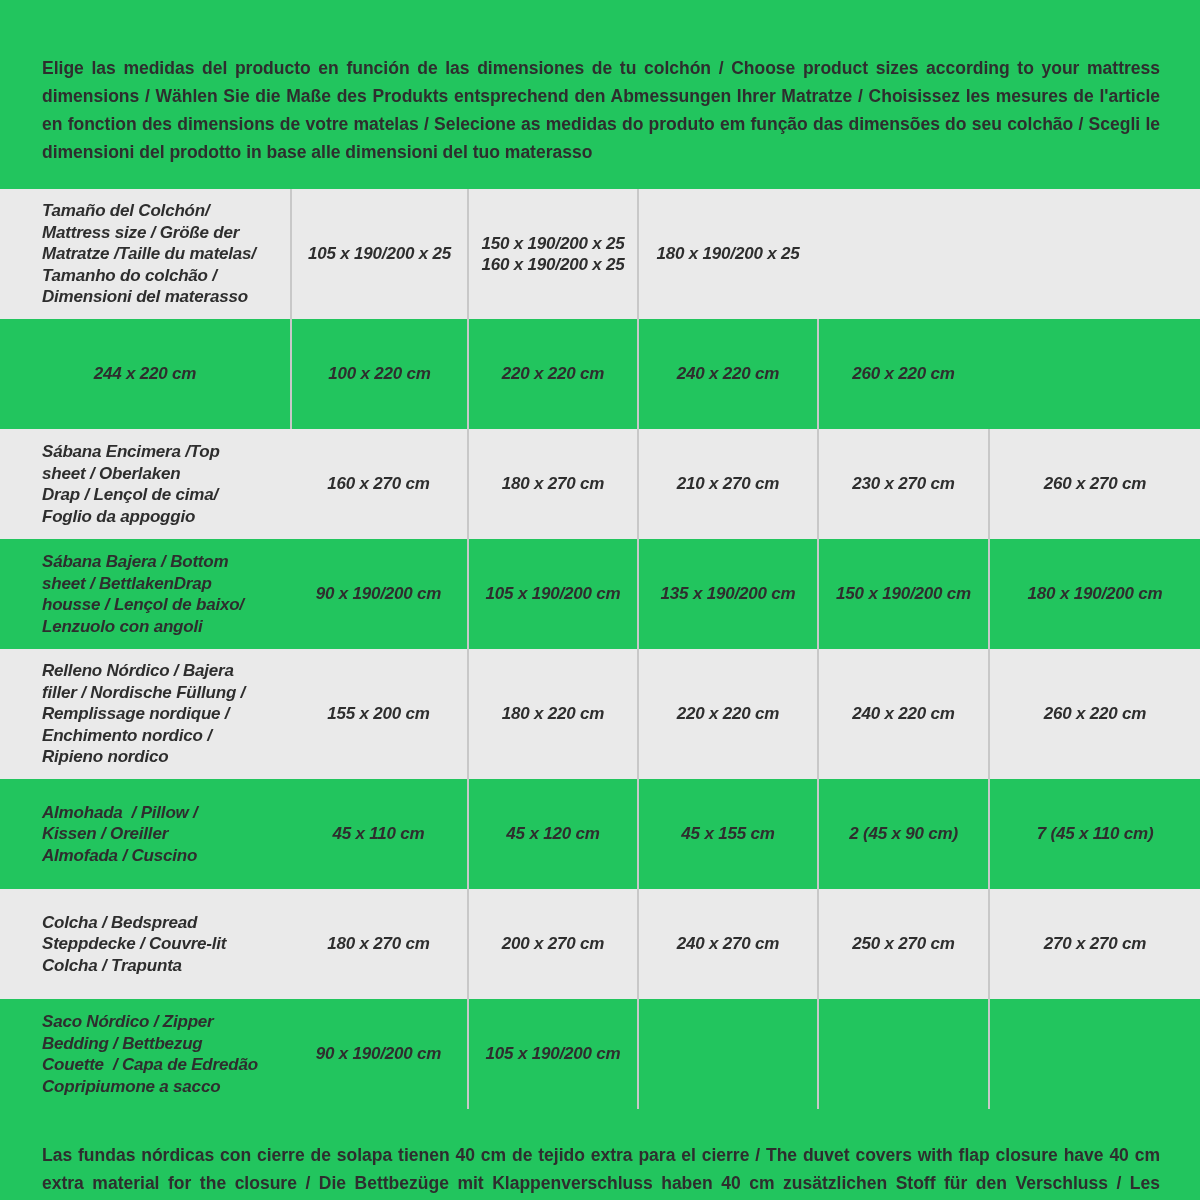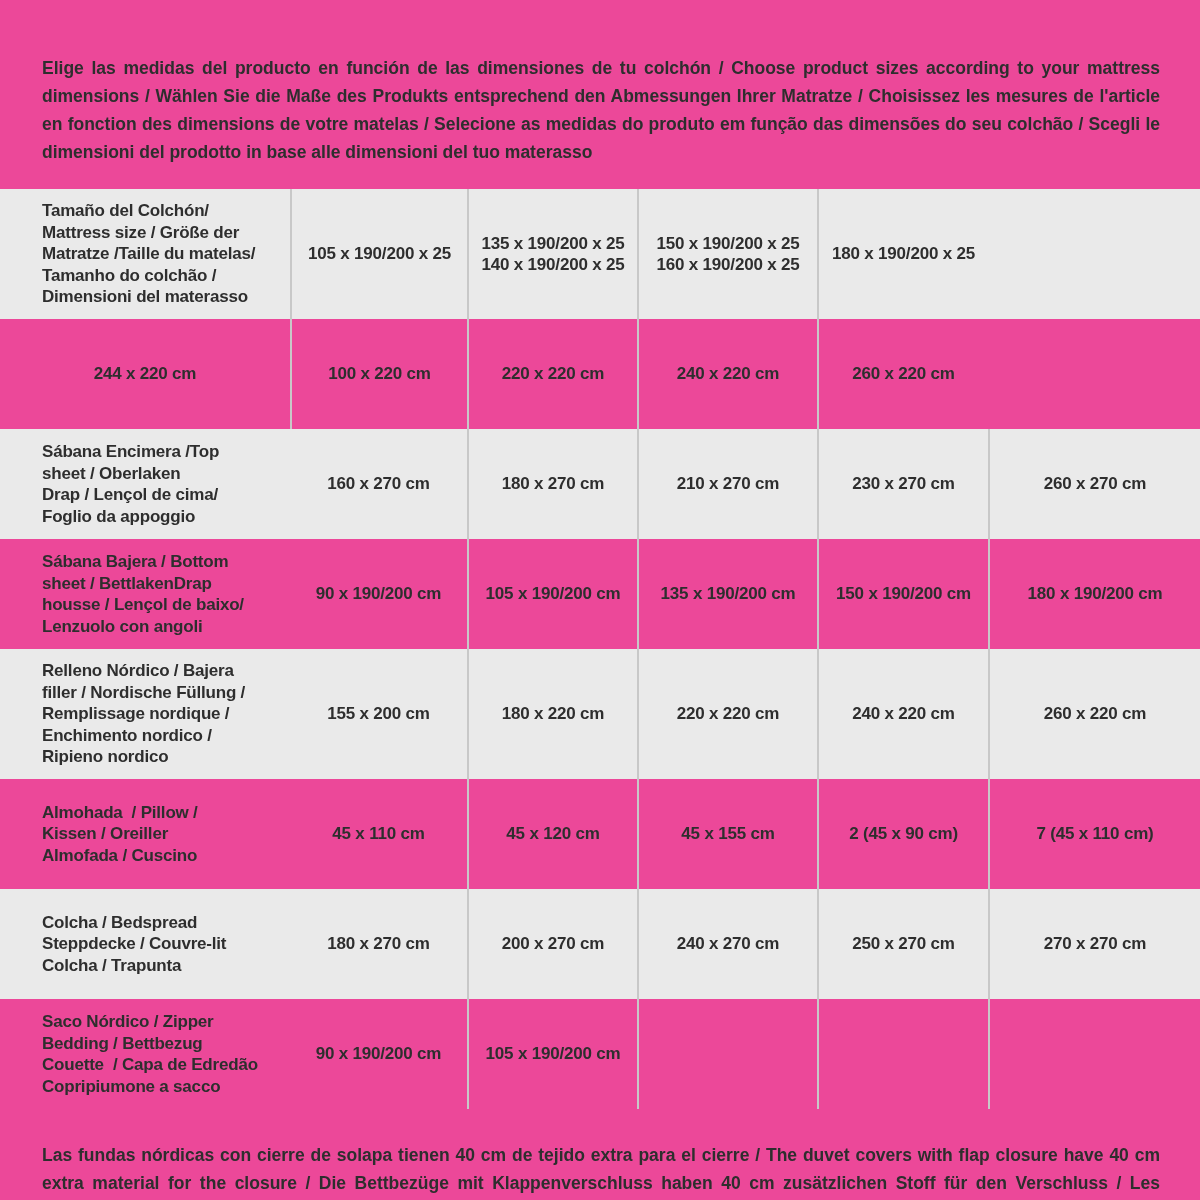--- a/index.html
+++ b/index.html
@@ -1,20 +1,20 @@
 <!DOCTYPE html>
 <html><head>
 <meta charset="utf-8">
 <style>
   html, body { margin: 0; padding: 0; background: #ffffff; }
   .page {
     position: relative;
     width: 1200px;
     height: 1200px;
-    background: #ec4899;
+    background: #22c55e;
     font-family: "Liberation Sans", sans-serif;
     font-weight: bold;
     color: #2e2e2e;
     box-sizing: border-box;
     overflow: hidden;
   }
   .intro {
     padding: 36px 40px 6px 42px;
     font-size: 17.5px;
     line-height: 28px;
@@ -32,20 +32,21 @@
     display: flex;
     align-items: center;
     justify-content: center;
     text-align: center;
     font-size: 17px;
     line-height: 21.5px;
     letter-spacing: -0.2px;
     white-space: pre-line;
     box-sizing: border-box;
     padding: 8px 2px;
+    font-style: italic;
   }
   .cell.label {
     justify-content: flex-start;
     text-align: left;
     padding-left: 42px;
     white-space: pre;
   }
   .cell.sep { border-left: 2px solid #c8c8c8; }
   .footer-note {
     padding: 14px 40px 0 42px;
@@ -63,22 +64,20 @@
 
   <div class="sizes-table">
 
     <div class="row gray tall">
       <div class="cell label">Tamaño del Colchón/
 Mattress size / Größe der
 Matratze /Taille du matelas/
 Tamanho do colchão /
 Dimensioni del materasso</div>
       <div class="cell sep">105 x 190/200 x 25</div>
-      <div class="cell sep">135 x 190/200 x 25
-140 x 190/200 x 25</div>
       <div class="cell sep">150 x 190/200 x 25
 160 x 190/200 x 25</div>
       <div class="cell sep">180 x 190/200 x 25</div>
     </div>
 
     <div id="rows-container">
         <div class="row">
           <div class="cell">244 x 220 cm</div>
           <div class="cell sep">100 x 220 cm</div>
           <div class="cell sep">220 x 220 cm</div>

